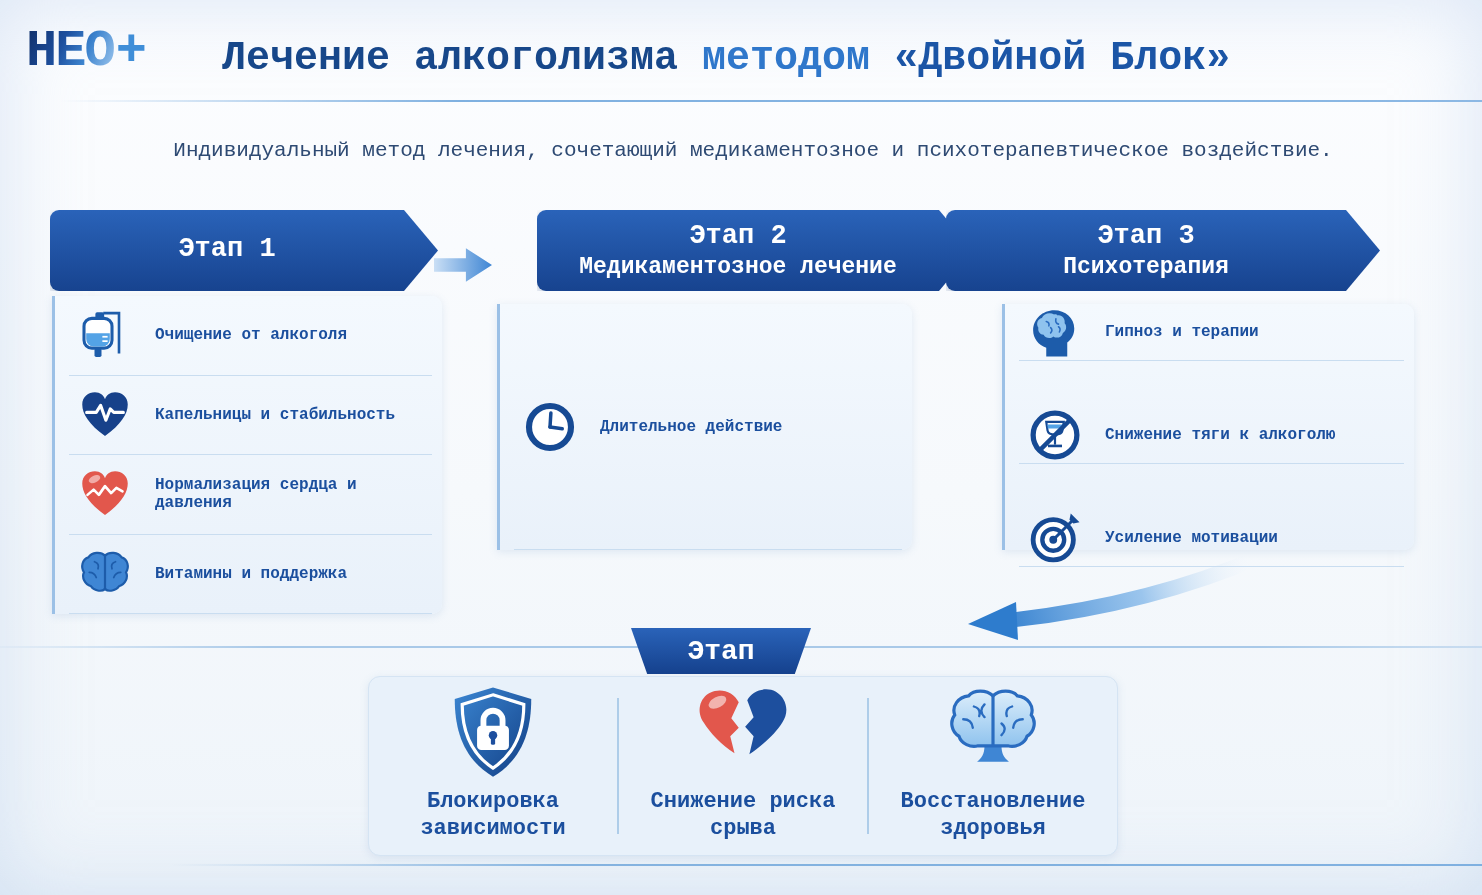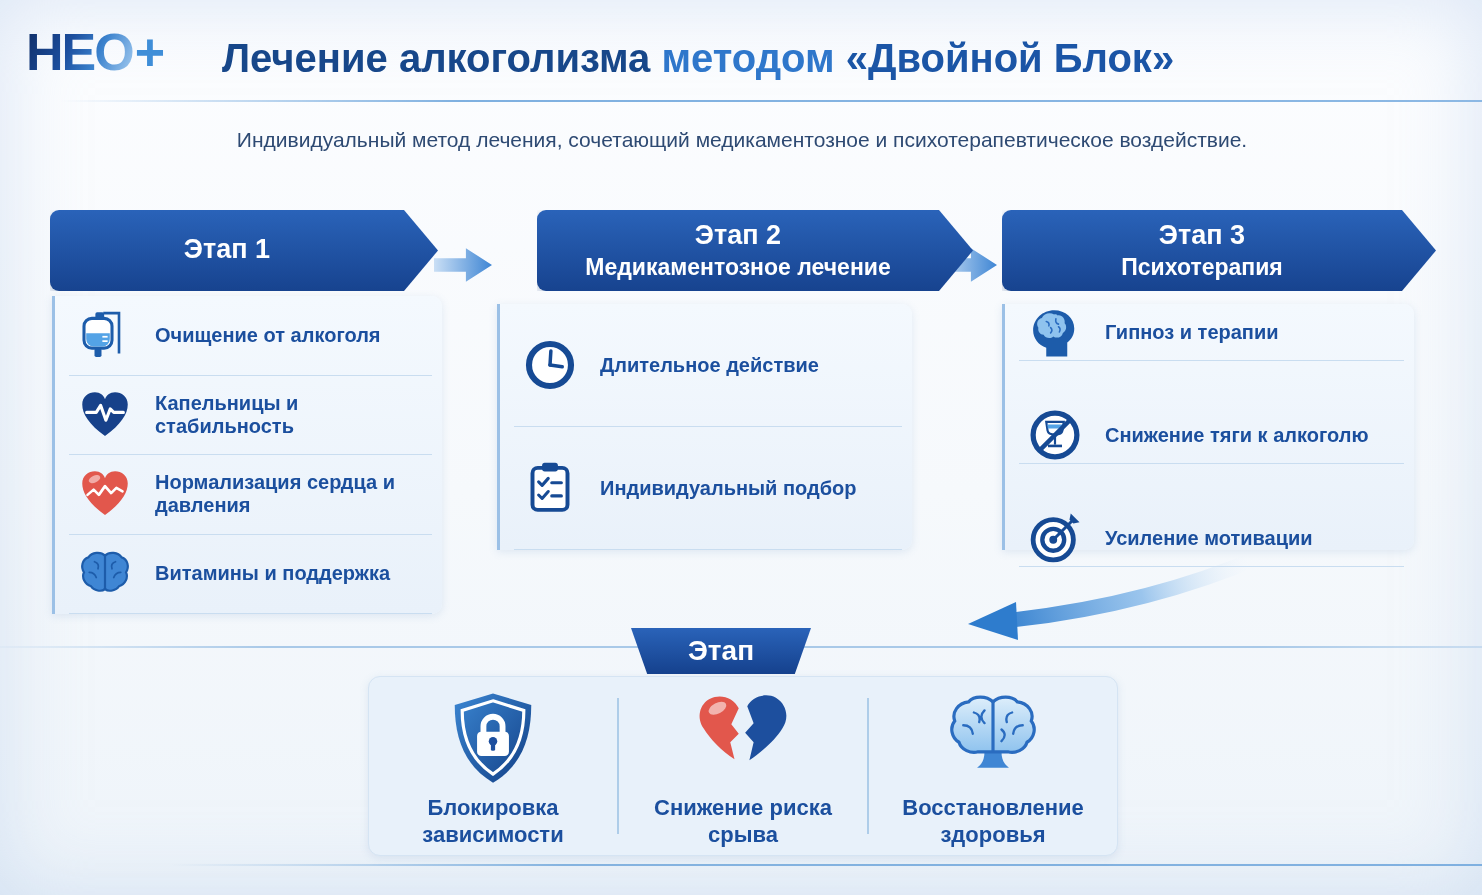--- a/index.html
+++ b/index.html
@@ -1,47 +1,47 @@
 <!DOCTYPE html>
 <html><head>
 <meta charset="utf-8">
 <style>
   html,body{margin:0;padding:0;background:#dfe6ef;}
   .canvas{
     position:relative;width:1482px;height:895px;overflow:hidden;
     background:linear-gradient(180deg,#fcfdff 0%,#f6f9fc 55%,#eef4fa 100%);
     box-shadow:inset 0 0 80px rgba(185,208,235,.5);
-    font-family:Liberation Sans, sans-serif;
+    font-family:Liberation Mono, monospace;
   }
   
   .logo{position:absolute;left:26px;top:26px;font-size:52px;font-weight:900;letter-spacing:-2px;line-height:1;}
   .logo-main{
     background:linear-gradient(115deg,#10306b 5%,#1d4f9e 40%,#3b82cd 65%,#9cc6ee 95%);
     -webkit-background-clip:text;background-clip:text;color:transparent;
   }
   .logo-plus{color:#3f8ed8;margin-left:2px;}
   .title{position:absolute;left:222px;top:36px;margin:0;font-size:40px;font-weight:700;white-space:nowrap;}
   .t1{color:#17478a;} .t2{color:#2f77cb;} .t3{color:#1b55a6;}
   .header-line{position:absolute;top:100px;left:60px;right:0;height:2px;
     background:linear-gradient(90deg,rgba(127,176,224,0),#7fb0e0 28%,#8cb8e4 100%);}
-  .subtitle{position:absolute;top:124px;left:0;width:1420px;margin:4px;text-align:center;
+  .subtitle{position:absolute;top:124px;left:0;width:1420px;margin:15px;text-align:center;
     font-size:21px;font-weight:500;color:#2e4a73;padding-left:28px;}
   
   .banner{
     position:absolute;top:210px;height:81px;color:#fff;display:flex;flex-direction:column;
     justify-content:center;align-items:center;text-align:center;padding-right:34px;box-sizing:border-box;
     background:linear-gradient(180deg,#2a63b9,#17438f);
     clip-path:polygon(0 0,calc(100% - 34px) 0,100% 50%,calc(100% - 34px) 100%,0 100%);
     border-radius:9px 0 0 9px;
     filter:drop-shadow(0 3px 4px rgba(20,60,120,.28));
     z-index:3;
   }
   .banner.s1{left:50px;width:388px;}
   .banner.s2{left:497px;width:436px;margin-left:40px;}
-  .banner.s3{left:1002px;width:434px;}
+  .banner.s3{left:946px;width:434px;}
   .banner-title{font-size:27px;font-weight:700;margin-bottom:3px;}
   .banner-sub{font-size:23px;font-weight:400;}
   .banner-sub b{font-weight:700;}
   .flow-arrow{
     position:absolute;top:244px;width:58px;height:42px;
     background:linear-gradient(90deg,#cadff5,#3f86d4);
     clip-path:polygon(0 34%,55% 34%,55% 10%,100% 50%,55% 90%,55% 66%,0 66%);
   }
   .flow-arrow.a1{left:434px;} .flow-arrow.a2{left:939px;}
   
@@ -51,40 +51,40 @@
     border-left:3px solid #9bc0e6;border-radius:0 10px 10px 0;
     box-shadow:0 2px 8px rgba(100,140,190,.16);
     display:flex;flex-direction:column;padding:0 10px 0 14px;z-index:2;
   }
   .panel.p1{left:52px;top:296px;width:390px;height:318px;}
   .panel.p2{left:497px;top:304px;width:415px;height:246px;}
   .panel.p3{left:1002px;top:304px;width:412px;height:246px;gap:46px;}
   .item{flex:1;display:flex;align-items:center;gap:22px;border-bottom:1.5px solid #c9ddf0;padding-left:8px;}
   .ic{flex:none;width:56px;height:56px;display:flex;align-items:center;justify-content:center;}
   .ic svg{width:56px;height:56px;}
-  .label{font-size:20px;font-weight:600;color:#1b4f9e;}
+  .label{font-size:16px;font-weight:600;color:#1b4f9e;}
   
   .curve-arrow{position:absolute;left:950px;top:546px;z-index:1;}
   
   .result-line{position:absolute;top:646px;left:0;width:1482px;height:2px;z-index:1;
     background:linear-gradient(90deg,rgba(169,201,232,.1),#a9c9e8 18%,#a9c9e8 85%,rgba(169,201,232,.5));}
   .result-banner{
     position:absolute;left:631px;top:628px;width:180px;height:46px;z-index:3;
     background:linear-gradient(180deg,#2a63b9,#15418d);
     clip-path:polygon(0 0,100% 0,91% 100%,9% 100%);
     display:flex;align-items:center;justify-content:center;
     color:#fff;font-size:28px;font-weight:700;
     filter:drop-shadow(0 3px 4px rgba(20,60,120,.3));
   }
   .result-panel{
     position:absolute;left:368px;top:676px;width:750px;height:180px;z-index:2;
     background:#e8f1fa;border:1px solid #d5e4f3;border-radius:12px;box-sizing:border-box;
     display:flex;align-items:stretch;box-shadow:0 2px 8px rgba(100,140,190,.15);
   }
-  .result-col{flex:1;display:flex;flex-direction:column;align-items:center;justify-content:center;padding-top:4px;}
+  .result-col{flex:1;display:flex;flex-direction:column;align-items:center;justify-content:flex-start;padding-top:4px;}
   .result-col svg{width:102px;height:102px;}
   .v-div{width:2px;height:136px;background:#aecde9;align-self:center;}
   .result-label{margin-top:6px;text-align:center;font-size:22px;font-weight:600;color:#1b4f9e;line-height:1.22;}
   .bottom-line{position:absolute;top:864px;left:170px;width:1312px;height:2px;
     background:linear-gradient(90deg,rgba(134,180,224,0),#86b4e0 30%,#7fb0e0 100%);}
 </style>
 </head>
 <body>
 
 <div class="canvas">
@@ -163,33 +163,20 @@
   <div class="panel p2">
     <div class="item">
       <span class="ic">
         <svg viewBox="0 0 64 64">
             <circle cx="32" cy="32" r="24" fill="#fff" stroke="#164a94" stroke-width="7"></circle>
             <line x1="32" y1="32" x2="33" y2="16" stroke="#164a94" stroke-width="4" stroke-linecap="round"></line>
             <line x1="32" y1="32" x2="46" y2="34" stroke="#164a94" stroke-width="4" stroke-linecap="round"></line>
           </svg>
       </span>
       <span class="label">Длительное действие</span>
-    </div>
-    <div class="item">
-      <span class="ic">
-        <svg viewBox="0 0 64 64">
-            <rect x="12" y="9" width="40" height="48" rx="6" fill="#fff" stroke="#164a94" stroke-width="4.5"></rect>
-            <rect x="23" y="3" width="18" height="10" rx="3" fill="#164a94"></rect>
-            <polyline points="19,25 23,29 30,21" fill="none" stroke="#164a94" stroke-width="3.5" stroke-linecap="round" stroke-linejoin="round"></polyline>
-            <line x1="34" y1="26" x2="45" y2="26" stroke="#164a94" stroke-width="3.5" stroke-linecap="round"></line>
-            <polyline points="19,40 23,44 30,36" fill="none" stroke="#164a94" stroke-width="3.5" stroke-linecap="round" stroke-linejoin="round"></polyline>
-            <line x1="34" y1="41" x2="45" y2="41" stroke="#164a94" stroke-width="3.5" stroke-linecap="round"></line>
-          </svg>
-      </span>
-      <span class="label">Индивидуальный подбор</span>
     </div>
   </div>
 
   <div class="panel p3">
     <div class="item">
       <span class="ic">
         <svg viewBox="0 0 64 64">
             <path d="M22 60 V50 C13 47 7 39 7 30 C7 17 18 7 31 7 C44 7 54 16 54 28 C54 35 51 40 46 44 V60 Z" fill="#1d5caa"></path>
             <path d="M31 12 C26 9 19 11 17 16 C12 17 10 23 13 27 C12 31 15 35 19 35 C21 39 27 40 30 37 C34 40 40 38 41 33 C45 31 46 25 43 22 C44 17 40 12 35 13 C34 12 32 11.5 31 12 Z" fill="#8fc3ee"></path>
             <path d="M22 20 q4 1 3 5 M33 17 q-1 5 3 6 M27 27 q3 3 0 6 M36 26 q3 2 1 6" stroke="#2a6cc0" stroke-width="1.8" fill="none" stroke-linecap="round"></path>

